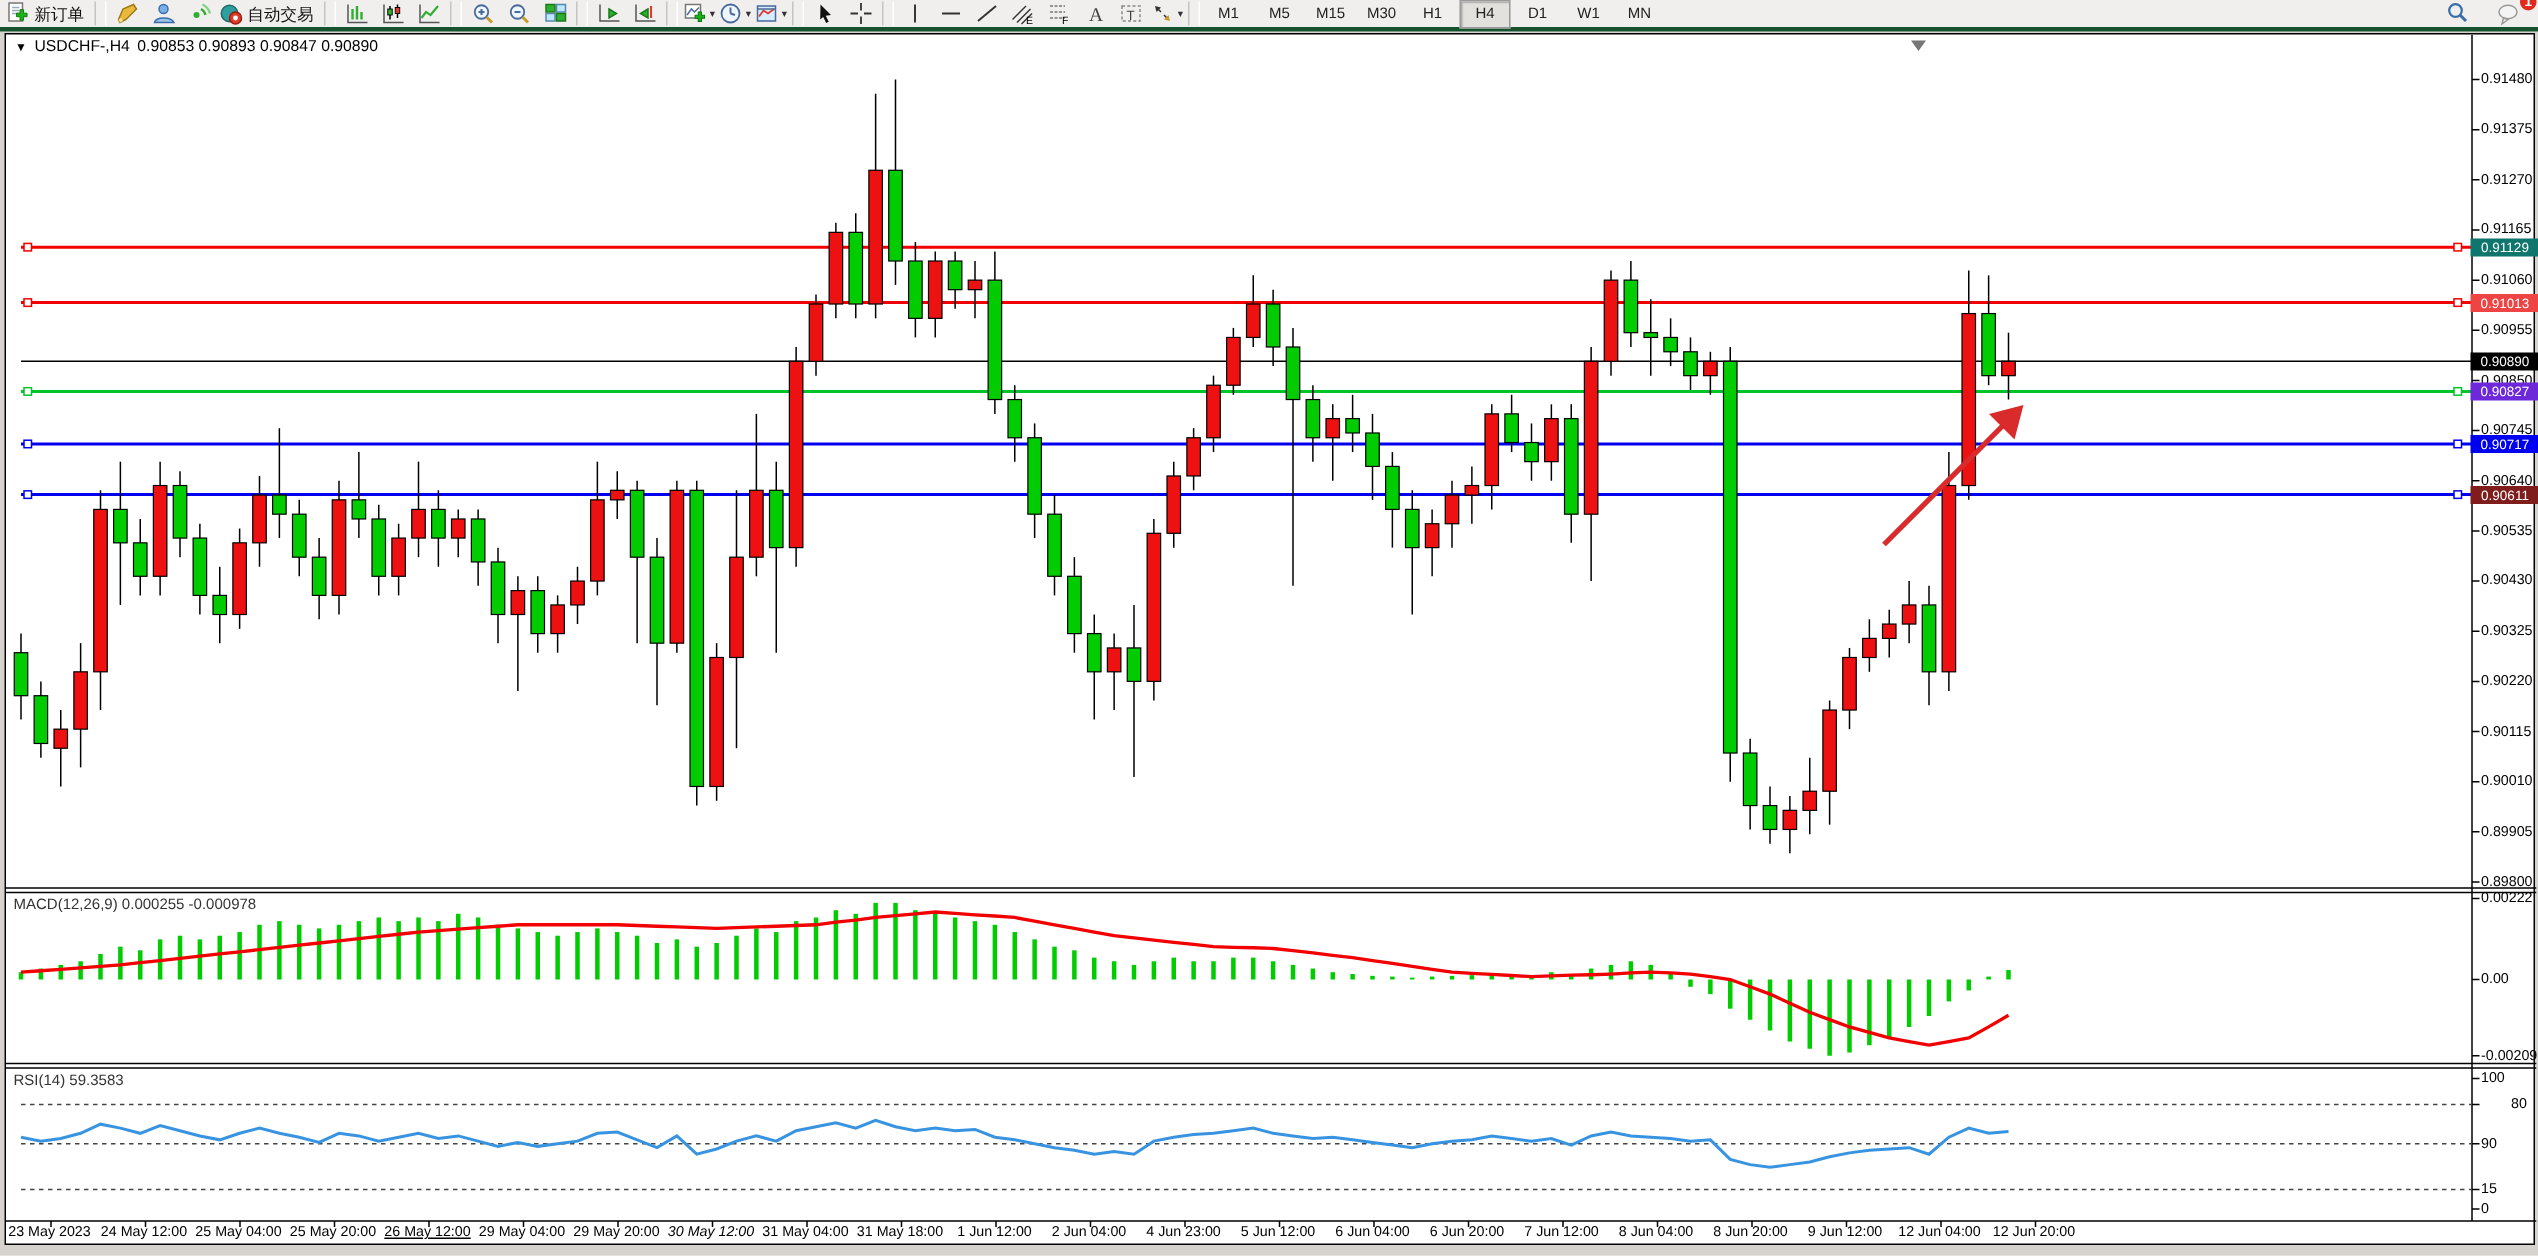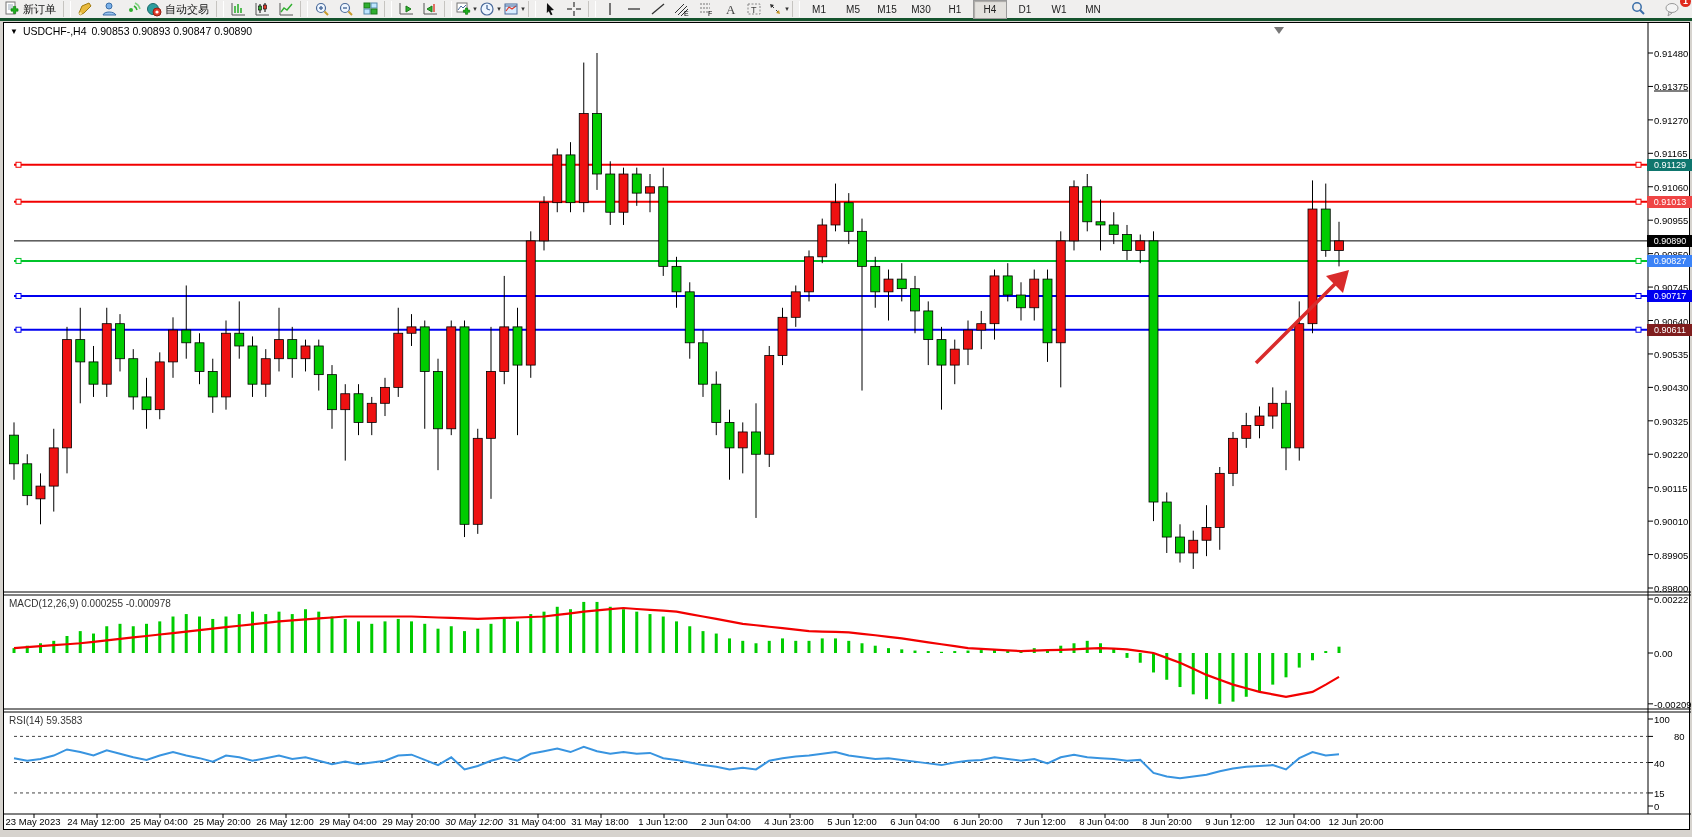--- a/index.html
+++ b/index.html
@@ -714,61 +714,61 @@
       <line x1="975" y1="791" x2="975" y2="795" stroke="#000"></line>
       <line x1="1038" y1="791" x2="1038" y2="795" stroke="#000"></line>
       <line x1="1101" y1="791" x2="1101" y2="795" stroke="#000"></line>
       <line x1="1164" y1="791" x2="1164" y2="795" stroke="#000"></line>
       <line x1="1227" y1="791" x2="1227" y2="795" stroke="#000"></line>
       <line x1="1290" y1="791" x2="1290" y2="795" stroke="#000"></line>
       <line x1="1353" y1="791" x2="1353" y2="795" stroke="#000"></line>
     </svg>
   <div id="labels-layer">
       <div class="axlab" style="top: 30px;">0.91480</div>
-      <div class="axlab" style="top: 63.4375px; text-decoration: underline;">0.91375</div>
+      <div class="axlab" style="top: 63.4375px;">0.91375</div>
       <div class="axlab" style="top: 96.875px;">0.91270</div>
       <div class="axlab" style="top: 130.312px;">0.91165</div>
       <div class="axlab" style="top: 163.75px;">0.91060</div>
       <div class="axlab" style="top: 197.188px;">0.90955</div>
       <div class="axlab" style="top: 230.625px;">0.90850</div>
       <div class="axlab" style="top: 264.062px;">0.90745</div>
       <div class="axlab" style="top: 297.5px;">0.90640</div>
       <div class="axlab" style="top: 330.938px;">0.90535</div>
       <div class="axlab" style="top: 364.375px;">0.90430</div>
       <div class="axlab" style="top: 397.812px;">0.90325</div>
       <div class="axlab" style="top: 431.25px;">0.90220</div>
       <div class="axlab" style="top: 464.688px;">0.90115</div>
       <div class="axlab" style="top: 498.125px;">0.90010</div>
       <div class="axlab" style="top: 531.562px;">0.89905</div>
       <div class="axlab" style="top: 565px;">0.89800</div>
       <div class="axlab" style="top: 576px;">0.00222</div>
       <div class="axlab" style="top: 630px;">0.00</div>
       <div class="axlab" style="top: 680.838px;">-0.00209</div>
       <div class="axlab" style="top: 696px;">100</div>
       <div class="axlab" style="top: 713.4px; padding-left: 20px;">80</div>
-      <div class="axlab" style="top: 739.5px;">40</div>
+      <div class="axlab" style="top: 739.5px;">90</div>
       <div class="axlab" style="top: 769.95px;">15</div>
       <div class="axlab" style="top: 783px;">0</div>
       <div class="tag" style="top: 141.777px; background: #0f766e;">0.91129</div>
       <div class="tag" style="top: 178.717px; background: #ef4444;">0.91013</div>
       <div class="tag" style="top: 217.887px; background: rgb(0, 0, 0);">0.90890</div>
-      <div class="tag" style="top: 237.949px; background: #3b82f6;">0.90827</div>
+      <div class="tag" style="top: 237.949px; background: #6d28d9;">0.90827</div>
       <div class="tag" style="top: 272.979px; background: rgb(0, 0, 240);">0.90717</div>
       <div class="tag" style="top: 306.735px; background: #7f1d1d;">0.90611</div>
       <div class="indlabel" style="top: 575px;">MACD(12,26,9) 0.000255 -0.000978</div>
       <div class="indlabel" style="top: 692px;">RSI(14) 59.3583</div>
     </div>
 </div>
 <div id="bottom-strip"></div>
 
 <div class="timelab" style="left: 33px;">23 May 2023</div>
 <div class="timelab" style="left: 96px;">24 May 12:00</div>
 <div class="timelab" style="left: 159px;">25 May 04:00</div>
 <div class="timelab" style="left: 222px;">25 May 20:00</div>
-<div class="timelab" style="left: 285px;">26 May 12:00</div>
+<div class="timelab" style="left: 285px; text-decoration: underline;">26 May 12:00</div>
 <div class="timelab" style="left: 348px;">29 May 04:00</div>
 <div class="timelab" style="left: 411px;">29 May 20:00</div>
 <div class="timelab" style="left: 474px; font-style: italic;">30 May 12:00</div>
 <div class="timelab" style="left: 537px;">31 May 04:00</div>
 <div class="timelab" style="left: 600px;">31 May 18:00</div>
 <div class="timelab" style="left: 663px;">1 Jun 12:00</div>
 <div class="timelab" style="left: 726px;">2 Jun 04:00</div>
 <div class="timelab" style="left: 789px;">4 Jun 23:00</div>
 <div class="timelab" style="left: 852px;">5 Jun 12:00</div>
 <div class="timelab" style="left: 915px;">6 Jun 04:00</div>

